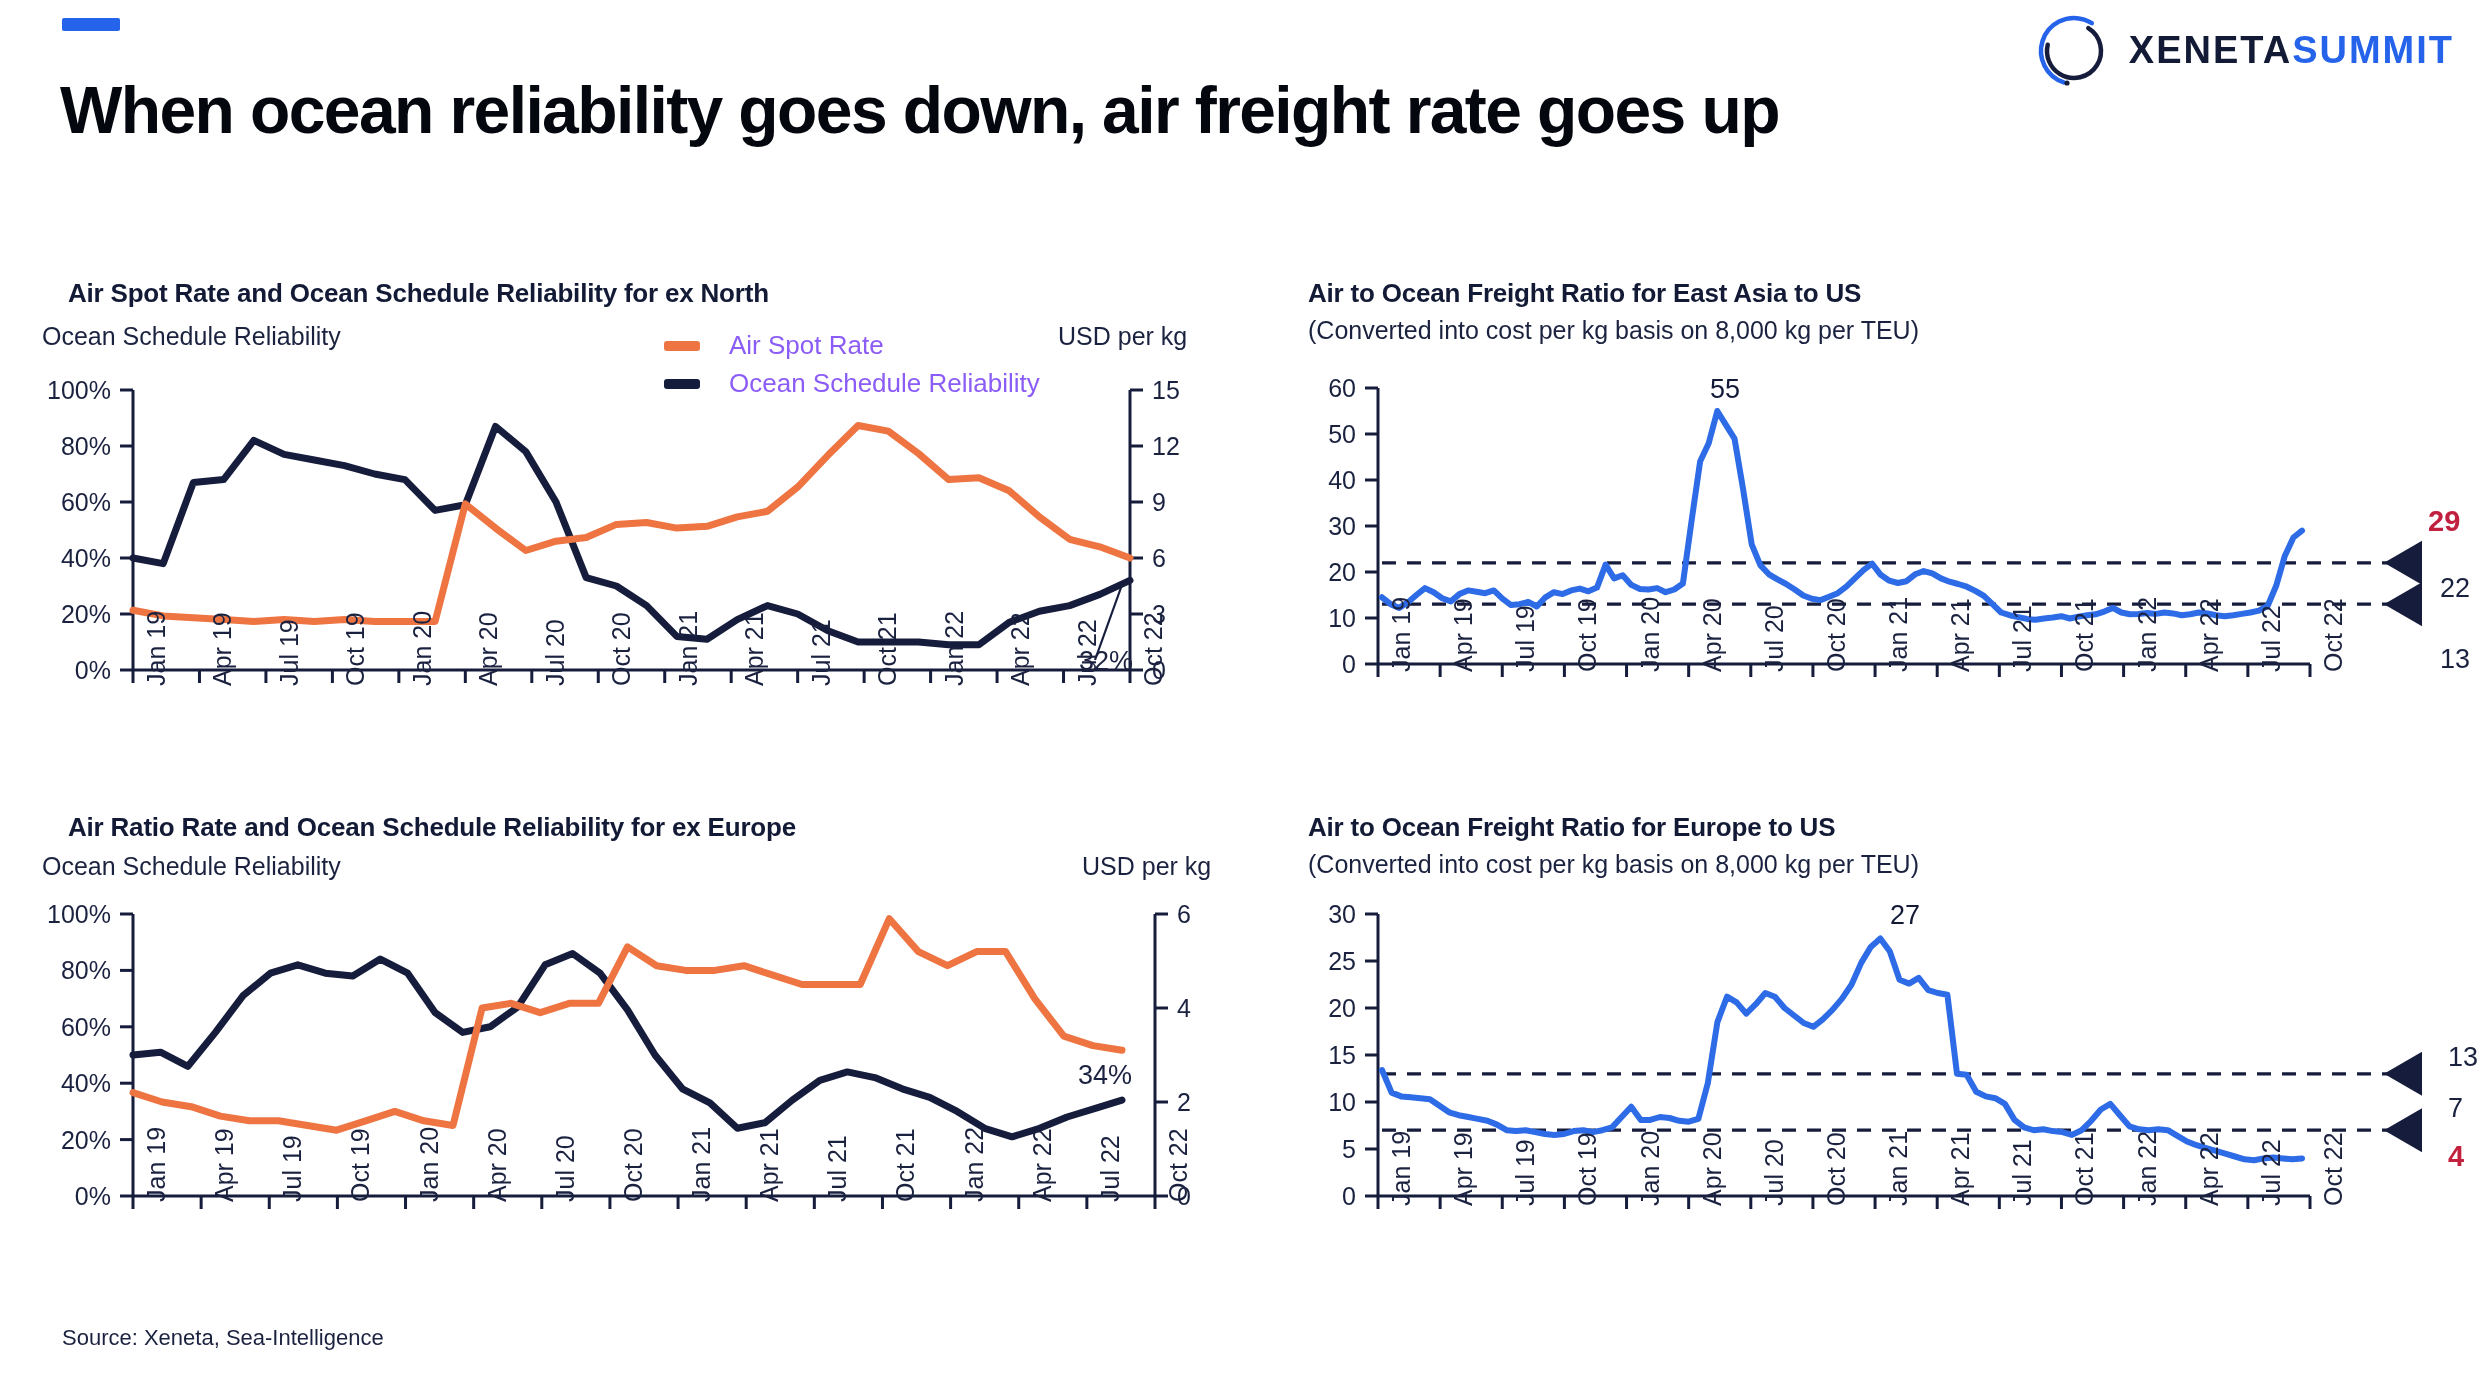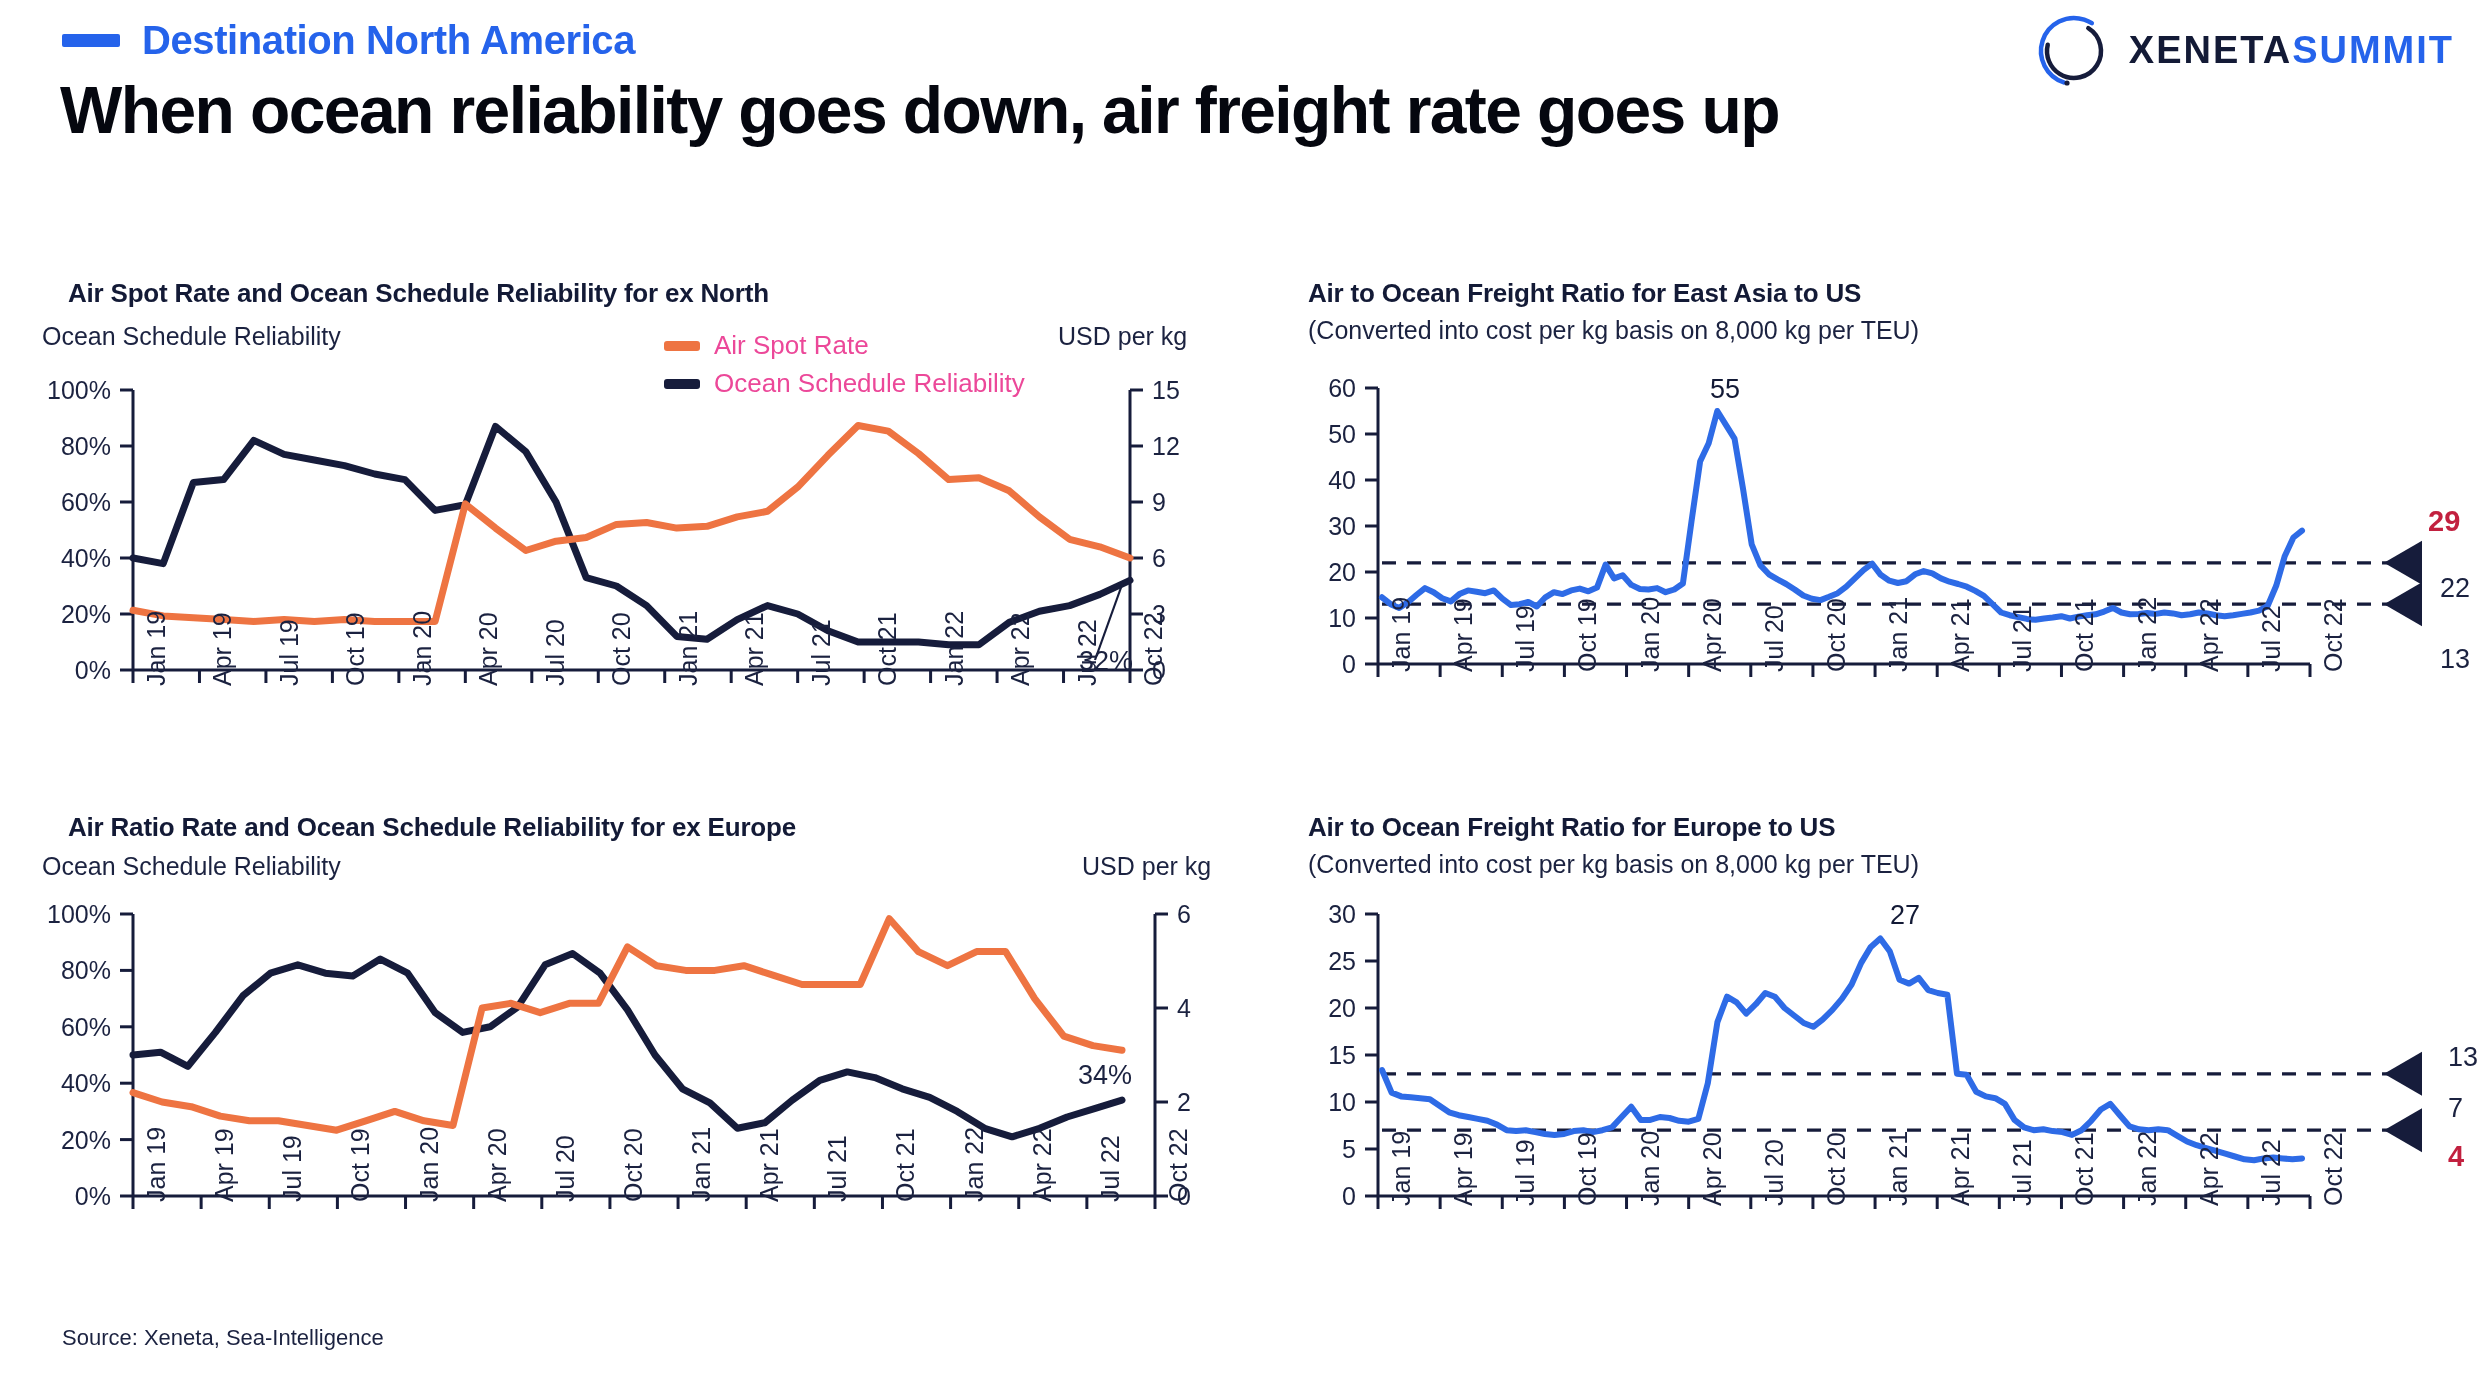--- a/index.html
+++ b/index.html
@@ -19,36 +19,35 @@
   #logo-summit{font-size:38px;font-weight:bold;letter-spacing:2px;color:#2563EB;}
 
   
   .panel{position:absolute;}
   .p-title{font-size:26px;font-weight:bold;color:#131a36;letter-spacing:-0.2px;white-space:nowrap;}
   .p-sub{font-size:25px;color:#1b2240;white-space:nowrap;}
   .ax-label{font-size:25px;color:#1b2240;white-space:nowrap;}
 
   .legend-row{display:flex;align-items:center;gap:14px;margin-bottom:7px;}
   .legend-dash{width:36px;height:10px;border-radius:3px;}
-  .legend-text{font-size:26px;color:#ec4899;white-space:nowrap;}
+  .legend-text{font-size:26px;color:#8b5cf6;white-space:nowrap;margin-left:15px;}
   .xtick{font-size:25px;color:#1b2240;white-space:nowrap;transform-origin:left top;transform:rotate(-90deg);}
   .callout{font-size:27px;color:#1b2240;white-space:nowrap;}
   .band-label{font-size:27px;color:#1b2240;white-space:nowrap;}
   .end-label{font-size:29px;font-weight:bold;color:#C2203F;white-space:nowrap;}
   .peak-label{font-size:27px;color:#131a36;white-space:nowrap;}
 
   #source{left:62px;top:1325px;font-size:22px;color:#1b2240;}
   svg{display:block;overflow:visible;}
 </style>
 </head>
 <body>
 
 <div class="abs" id="kicker">
   <div id="kicker-dash"></div>
-  <div id="kicker-text">Destination North America</div>
 </div>
 
 <div class="abs" id="slide-title">When ocean reliability goes down, air freight rate goes up</div>
 
 <div class="abs" id="logo">
   <div id="logo-mark">
     <svg width="74" height="74" viewBox="0 0 74 74">
       <circle cx="37" cy="37" r="27" fill="none" stroke="#161C3B" stroke-width="4.5" stroke-dasharray="118 52" stroke-linecap="round" transform="rotate(-58 37 37)"></circle>
       <circle cx="37" cy="37" r="33" fill="none" stroke="#2563EB" stroke-width="4.5" stroke-dasharray="112 95" stroke-linecap="round" transform="rotate(108 37 37)"></circle>
       <circle cx="30" cy="69" r="2.6" fill="#161C3B"></circle>

